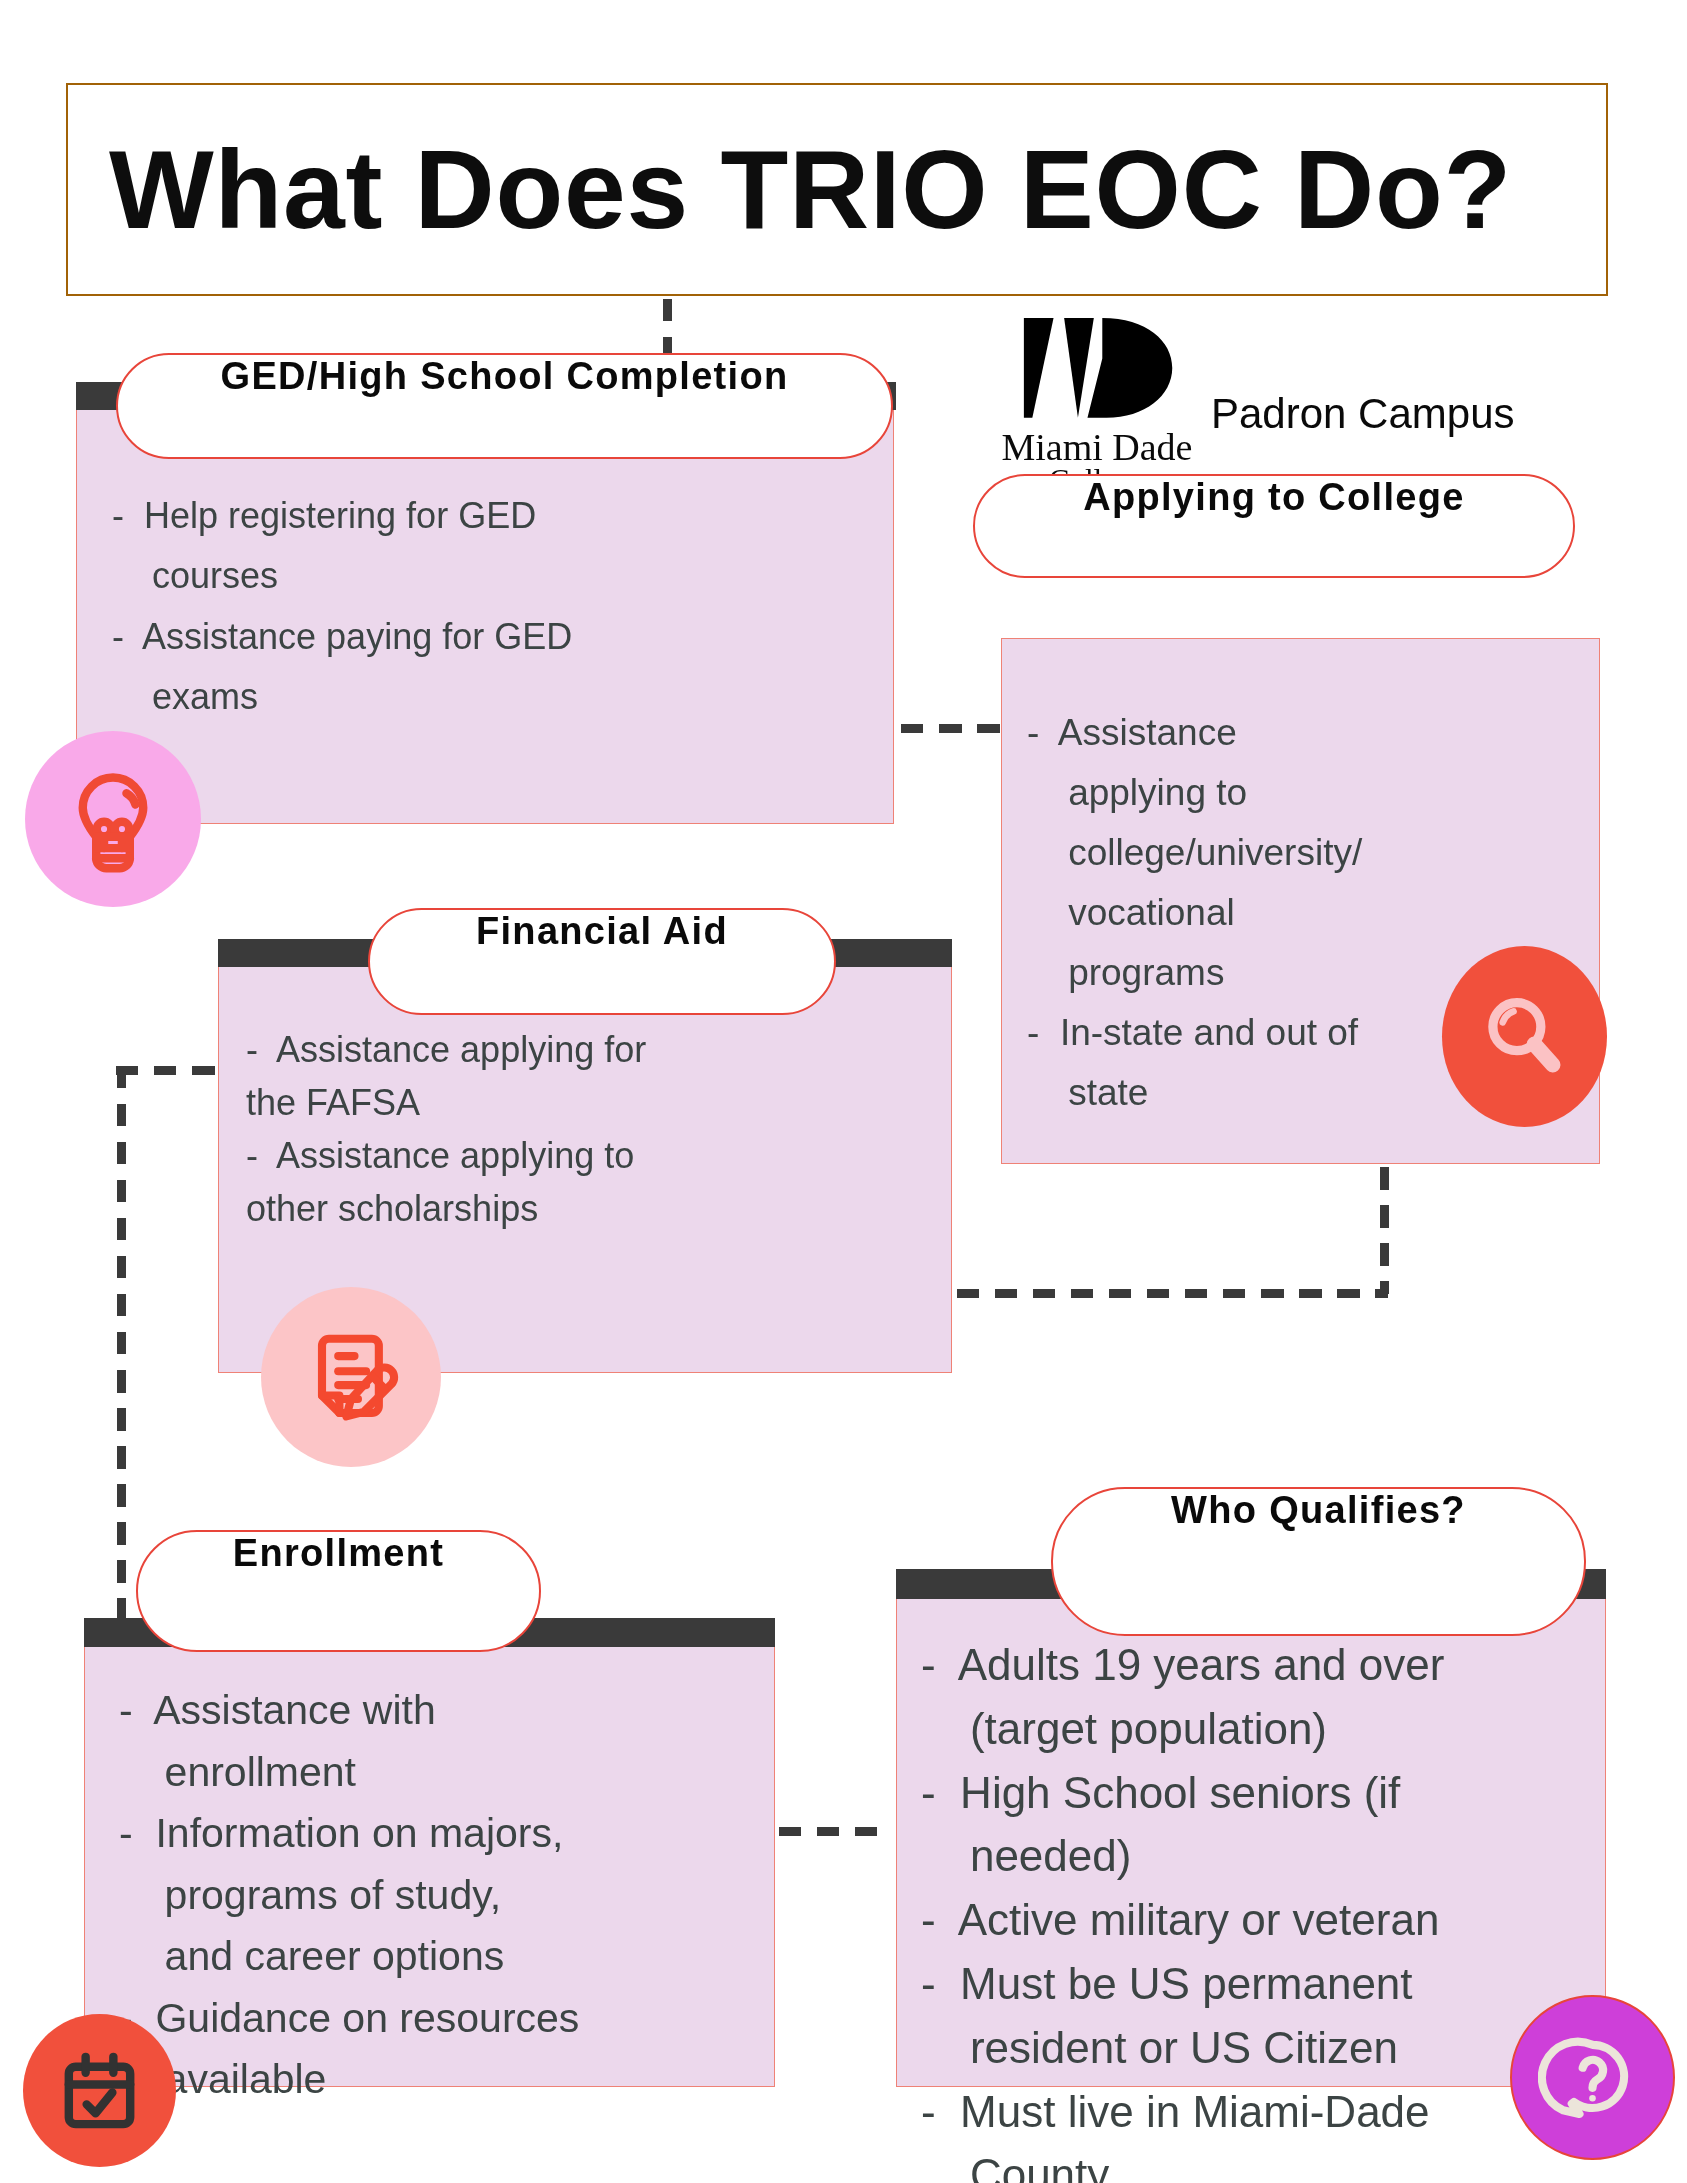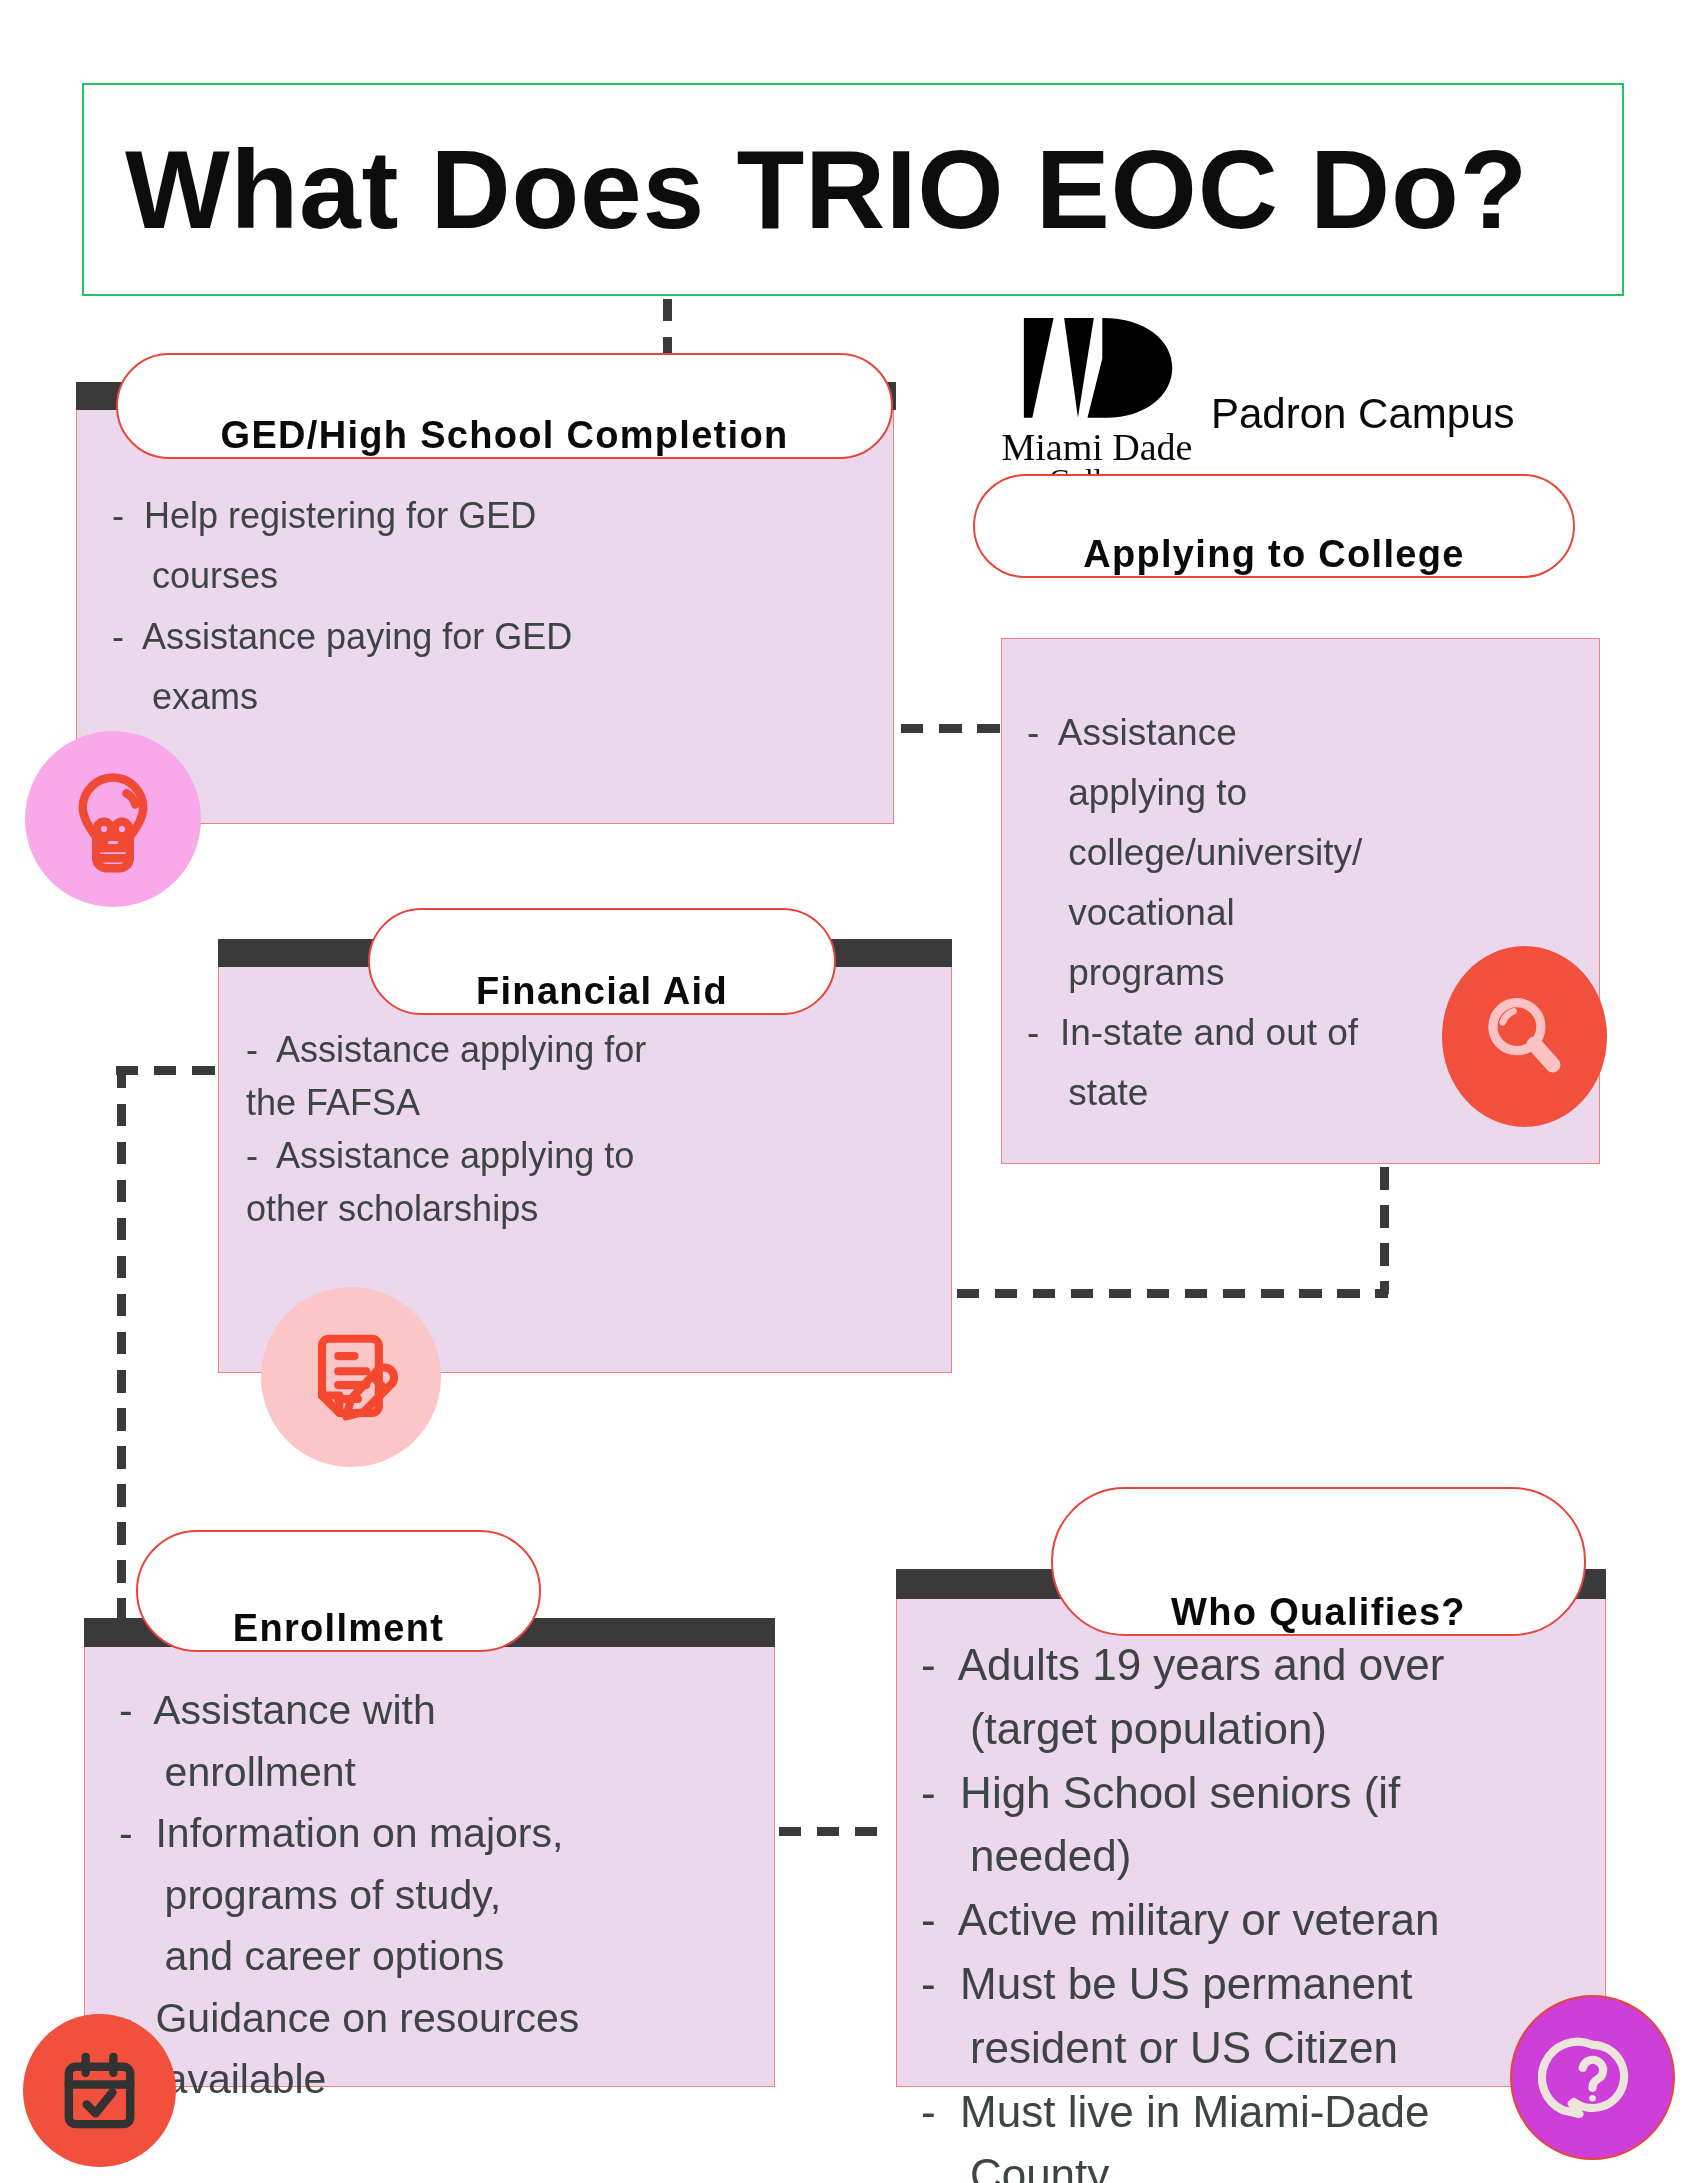--- a/index.html
+++ b/index.html
@@ -4,35 +4,35 @@
 <style>
   html,body{margin:0;padding:0;}
   body{
     width:1687px;height:2183px;position:relative;background:#ffffff;
     font-family:"Liberation Sans",sans-serif;overflow:hidden;
   }
   .abs{position:absolute;}
   
   .title-box{
     left:66px;top:83px;width:1542px;height:213px;
-    background:#ffffff;border:2px solid #22c55e;box-sizing:border-box;
-    display:flex;align-items:center;margin-left:16px;
+    background:#ffffff;border:2px solid #a16207;box-sizing:border-box;
+    display:flex;align-items:center;
   }
   .title-text{
     padding-left:41px;font-size:111px;font-weight:700;color:#0d0d0d;
     letter-spacing:0.7px;white-space:nowrap;
   }
   
   .panel{
     background:#ecd8ec;border:1.3px solid #ef8276;box-sizing:border-box;z-index:1;
   }
   .bar{background:#3a3a3a;z-index:2;}
   .pill{
     background:#ffffff;border:2px solid #e8453a;box-sizing:border-box;z-index:3;
-    display:flex;align-items:flex-end;justify-content:center;
+    display:flex;align-items:flex-start;justify-content:center;
   }
   .pill-label{
     font-weight:700;color:#0a0a0a;letter-spacing:1.3px;white-space:nowrap;font-size:38px;
   }
   .body-text{
     white-space:pre-wrap;color:#3c4444;z-index:4;font-weight:400;
   }
   
   .dash-h{height:8.6px;background-image:repeating-linear-gradient(90deg,#3a3a3a 0 22.5px,transparent 22.5px 38px);z-index:0;}
   .dash-v{width:8.6px;background-image:repeating-linear-gradient(180deg,#3a3a3a 0 22.5px,transparent 22.5px 38px);z-index:0;}

